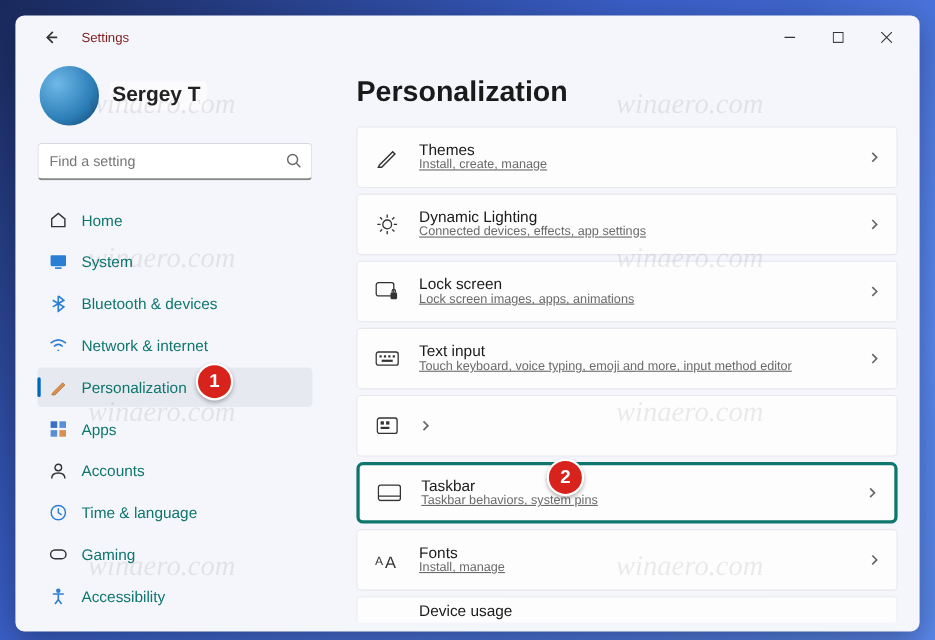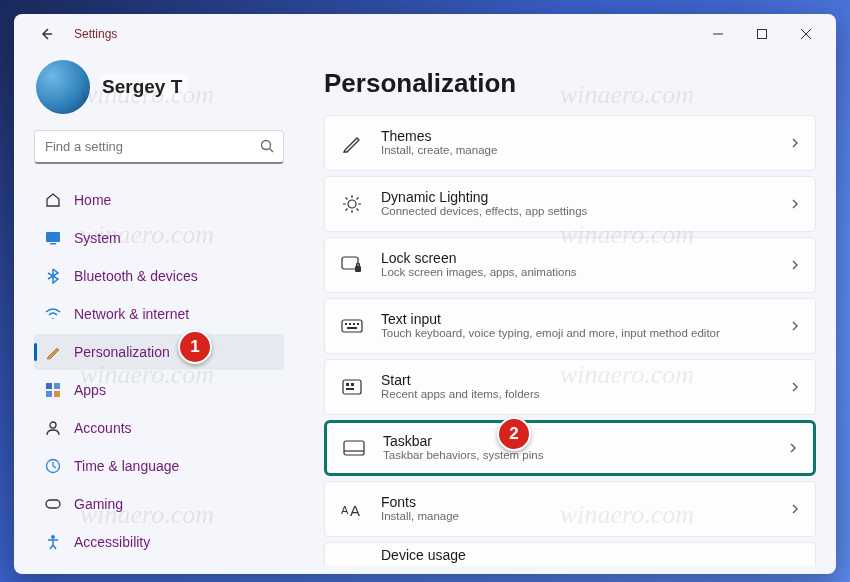--- a/index.html
+++ b/index.html
@@ -17,33 +17,33 @@
   .win-controls { margin-left: auto; display: flex; }
   .win-ctrl { width: 44px; height: 32px; display: flex; align-items: center; justify-content: center; cursor: pointer; }
   .content { flex: 1; display: flex; overflow: hidden; }
   .sidebar { width: 282px; padding: 0 12px 10px 20px; overflow-y: auto; }
   .user-row { display: flex; align-items: center; gap: 10px; margin: 6px 0 16px 2px; }
   .avatar { width: 54px; height: 54px; border-radius: 50%; background: radial-gradient(circle at 30% 30%, #6fb8e8, #2d7fb8 60%, #0f416c); }
   .user-name { font-size: 19px; font-weight: 600; color: #222; background: rgba(255,255,255,0.6); padding: 2px 6px 2px 2px; border-radius: 3px; }
   .search { display: flex; align-items: center; background: #fff; border: 1px solid #d8d8e0; border-bottom: 2px solid #888; border-radius: 4px; height: 34px; padding: 0 8px 0 10px; margin-bottom: 18px; }
   .search input { flex: 1; border: none; outline: none; font-size: 13px; color: #555; background: transparent; }
   .nav { display: flex; flex-direction: column; gap: 2px; }
-  .nav-item { display: flex; align-items: center; gap: 12px; height: 36px; padding: 0 10px; border-radius: 4px; cursor: pointer; font-size: 14px; color: #701a75; position: relative; }
+  .nav-item { display: flex; align-items: center; gap: 12px; height: 36px; padding: 0 10px; border-radius: 4px; cursor: pointer; font-size: 14px; color: #0f766e; position: relative; }
   .nav-item.selected { background: #e7e9f0; }
   .nav-item.selected::before { content:""; position:absolute; left:0; top:9px; bottom:9px; width:3px; background:#0067c0; border-radius:2px;}
   .nav-icon { width: 18px; height: 18px; display: flex; align-items: center; justify-content: center; font-size: 14px; }
   .main { flex: 1; padding: 14px 20px 0 28px; overflow-y: hidden; }
   .page-title { font-size: 26px; font-weight: 600; color: #1a1a1a; margin-bottom: 16px; }
   .cards { display: flex; flex-direction: column; gap: 5px; }
   .card { display: flex; align-items: center; background: #fdfdfe; border: 1px solid #e8e8ee; border-radius: 4px; padding: 10px 14px; cursor: pointer; height: 56px; }
   .card.highlight { border: 3px solid #0f766e; border-radius: 6px; }
   .card-icon { width: 26px; height: 26px; display: flex; align-items: center; justify-content: center; margin-right: 16px; color: #333; }
   .card-text { flex: 1; display: flex; flex-direction: column; justify-content: center; }
   .card-title { font-size: 14px; color: #1a1a1a; }
-  .card-sub { font-size: 11.5px; color: #6a6a6a; line-height: 1.2; }
+  .card-sub { font-size: 11.5px; color: #6a6a6a; line-height: 1.2; text-decoration: underline; }
   .chevron { color: #666; }
   .card.cut { height: 24px; border-bottom: none; border-radius: 4px 4px 0 0; }
   .callout { position: absolute; width: 34px; height: 34px; background: #d8231d; border: 2px solid #fff; border-radius: 50%; color: #fff; font-weight: 700; font-size: 17px; display: flex; align-items: center; justify-content: center; box-shadow: 0 2px 4px rgba(0,0,0,0.3); z-index: 60; }
   .c1 { left: 178px; top: 330px; } .c2 { left: 497px; top: 417px; }
   .ic-home{color:#333}.ic-sys{color:#2a7fd4}.ic-bt{color:#2a7fd4}.ic-net{color:#2a7fd4}.ic-pers{color:#b87a3d}.ic-apps{color:#3a6fc8}.ic-acc{color:#333}.ic-time{color:#2a7fd4}.ic-game{color:#333}.ic-acc2{color:#333}
 </style>
 </head>
 <body>
 
 <div class="watermark wm1">winaero.com</div>
@@ -269,24 +269,20 @@
         </div>
         <div class="card">
           <div class="card-icon">
               <svg width="20" height="16" viewBox="0 0 20 16">
                 <rect x="1" y="1" width="18" height="14" rx="2" stroke="#333" fill="none" stroke-width="1.2"></rect>
                 <rect x="4" y="4" width="3" height="3" fill="#333"></rect>
                 <rect x="9" y="4" width="3" height="3" fill="#333"></rect>
                 <rect x="4" y="9" width="8" height="2" fill="#333"></rect>
               </svg>
             </div>
-          <div class="card-text">
-              <div class="card-title">Start</div>
-              <div class="card-sub">Recent apps and items, folders</div>
-            </div>
           <svg class="chevron" width="12" height="12" viewBox="0 0 12 12">
               <path d="M4 2 L8 6 L4 10" stroke="#666" fill="none" stroke-width="1.5"></path>
             </svg>
         </div>
         <div class="card highlight">
           <div class="card-icon">
               <svg width="22" height="16" viewBox="0 0 22 16">
                 <rect x="1" y="1" width="20" height="14" rx="2" stroke="#333" fill="none" stroke-width="1.2"></rect>
                 <line x1="1" y1="11" x2="21" y2="11" stroke="#333" stroke-width="1.2"></line>
               </svg>

